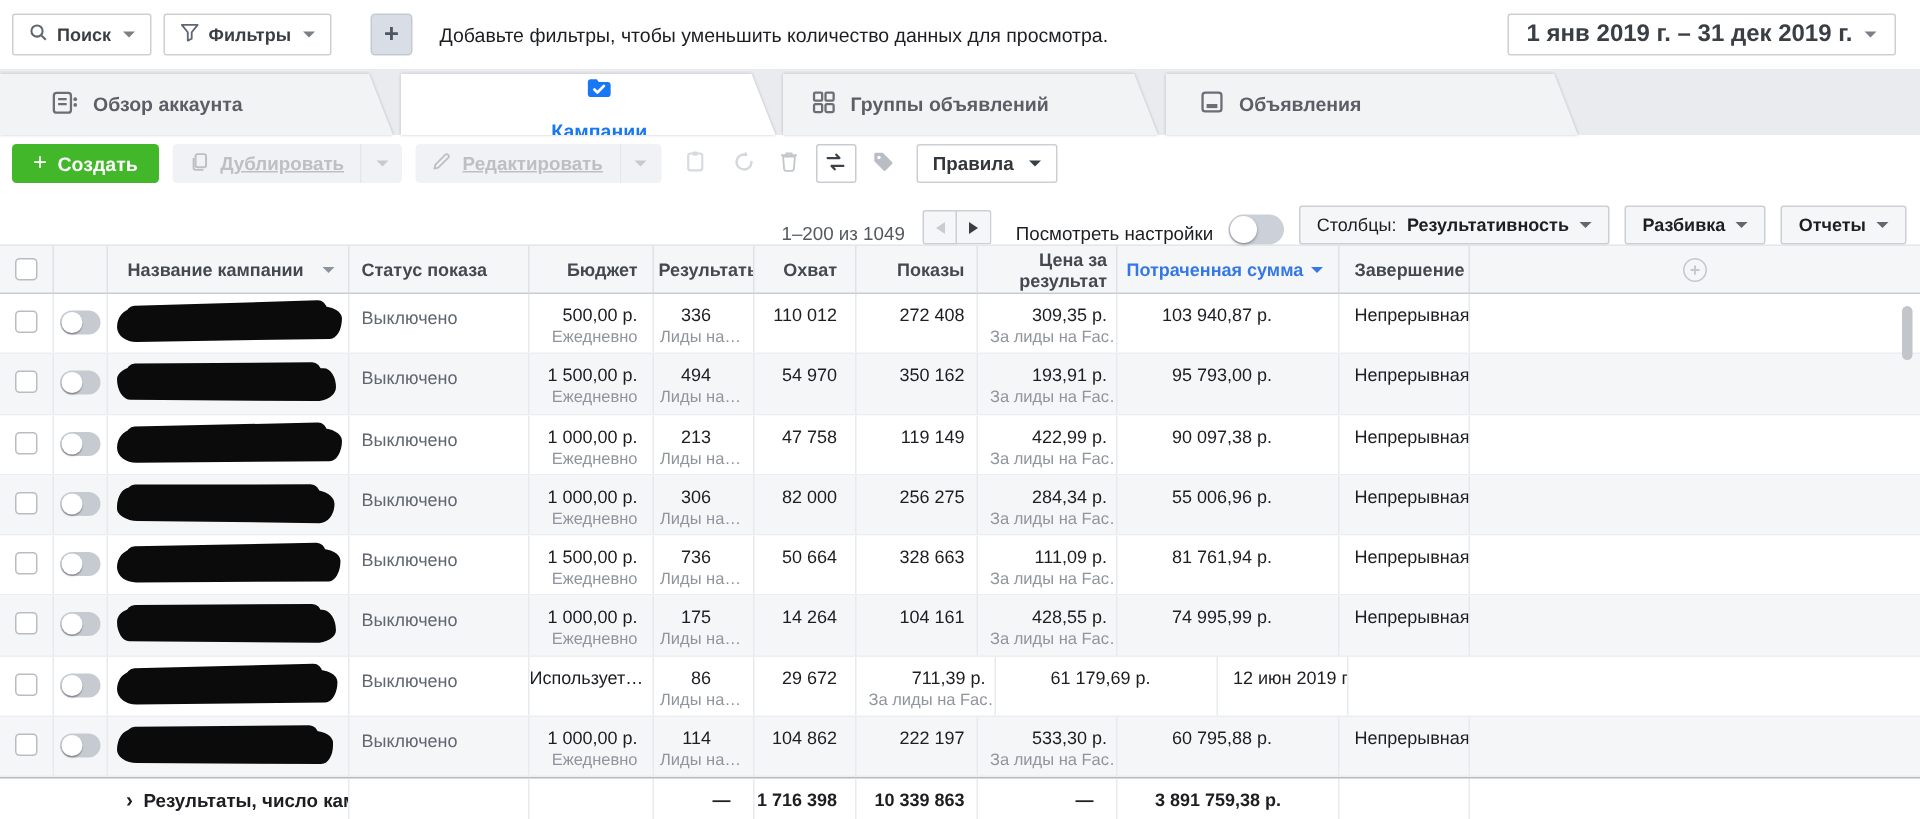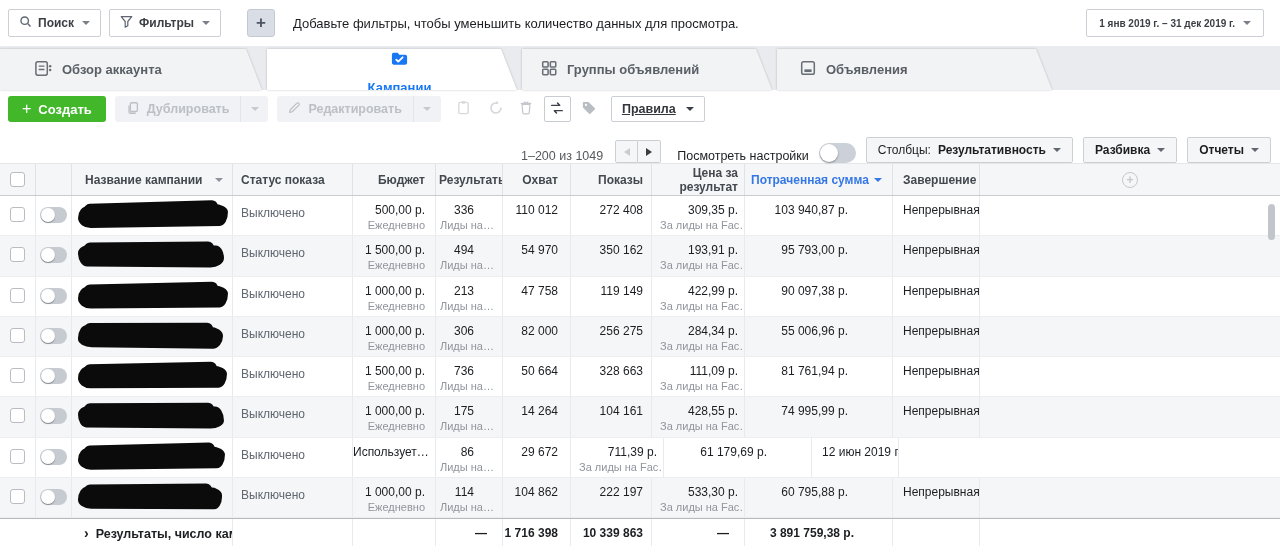--- a/index.html
+++ b/index.html
@@ -14,48 +14,48 @@
         background:#fff; border:1px solid #ccd0d5; border-radius:2px; font-size:12px; color:#33373b; cursor:pointer;}
   .btn svg{ flex:0 0 auto; }
   .caret{ display:inline-block; width:0; height:0; border-left:4px solid transparent;
           border-right:4px solid transparent; border-top:4px solid currentColor; }
   .btn .caret{ color:#7b8087; margin-left:2px;}
   .topbar .btn{ margin-right:8px; font-weight:bold; color:#3a3f45;}
   .plus-filter{ width:28px; height:28px; margin-left:18px; background:#d9dee6; border:1px solid #c4cad4;
      border-radius:3px; display:flex; align-items:center; justify-content:center;
      font-size:17px; color:#4e5666; cursor:pointer; font-weight:bold;}
   .hint{ margin-left:18px; font-size:13px; color:#1c1e21; }
-  .date-btn{ margin-left:auto; margin-right:8px; font-weight:bold; font-size:10px; padding:0 12px; color:#23262a;}
+  .date-btn{ margin-left:auto; margin-right:8px; font-weight:bold; font-size:16px; padding:0 12px; color:#23262a;}
   
   .tabrow{ position:relative; height:44px; background:#e9ebee; }
   .tabwrap{ position:absolute; top:3px; bottom:0;
             filter:drop-shadow(0 0 1px rgba(0,0,0,0.22)); }
   .tab{ height:100%; width:100%; display:flex; align-items:center; gap:9px;
         background:#f2f3f5; color:#5a5f66; font-size:13px; font-weight:bold; cursor:pointer;
         clip-path:polygon(0 0, calc(100% - 16px) 0, 100% 100%, 0 100%); }
   .tabwrap.t0{ left:0;   width:262px; } .tabwrap.t0 .tab{ padding-left:34px; }
   .tabwrap.t1{ left:267px; width:250px; } .tabwrap.t1 .tab{ padding-left:15px;flex-direction:column; }
   .tabwrap.t2{ left:522px; width:250px; } .tabwrap.t2 .tab{ padding-left:18px; }
   .tabwrap.t3{ left:777px; width:275px; } .tabwrap.t3 .tab{ padding-left:22px; }
   .tab.active{ background:#fff; color:#1877f2; }
   .tab svg{ flex:0 0 auto; }
   
   .toolbar{ height:38px; display:flex; align-items:center; padding:0 8px; background:#fff; }
   .btn-create{ height:26px; display:flex; align-items:center; gap:7px; padding:0 14px;
      background:#42b72a; border:none; border-radius:3px; color:#fff; font-weight:bold; font-size:13px; cursor:pointer;}
   .btn-create .plus{ font-size:16px; font-weight:normal; line-height:1;}
   .splitgrp{ display:flex; margin-left:9px; }
   .btn-dis{ height:26px; display:flex; align-items:center; gap:7px; padding:0 11px;
-     background:#f0f2f5; border:none; border-radius:3px 0 0 3px; color:#bcc0c4; font-weight:bold; font-size:12.5px;}
+     background:#f0f2f5; border:none; border-radius:3px 0 0 3px; color:#bcc0c4; font-weight:bold; font-size:12.5px;text-decoration:underline;}
   .btn-dis-caret{ height:26px; width:28px; display:flex; align-items:center; justify-content:center;
      background:#f0f2f5; border:none; border-left:1px solid #e2e5e9; border-radius:0 3px 3px 0; color:#c6cacf;}
   .iconbtn{ width:27px; height:26px; display:flex; align-items:center; justify-content:center;
      background:#fff; border:1px solid transparent; border-radius:2px; cursor:pointer;}
   .iconbtn.boxed{ border-color:#c8ccd1; }
-  .btn-rules{ margin-left:9px; height:26px; font-weight:bold; font-size:12.5px; gap:8px; color:#33373b;text-decoration:underline;}
+  .btn-rules{ margin-left:9px; height:26px; font-weight:bold; font-size:12.5px; gap:8px; color:#33373b;}
   
   .controls{ height:35px; display:flex; align-items:flex-end; justify-content:flex-end;
              padding:0 9px; gap:10px; background:#fff; }
   .pageinfo{ font-size:12.5px; color:#565a5f; }
   .pager{ display:flex; margin-left:2px;}
   .pg{ width:23px; height:23px; display:flex; align-items:center; justify-content:center;
        background:#f5f6f7; border:1px solid #ccd0d5; cursor:pointer;}
   .pg.prev{ border-radius:2px 0 0 2px; color:#c8ccd1;}
   .pg.next{ border-left:none; border-radius:0 2px 2px 0; color:#3a3d41;}
   .tri-l{ width:0;height:0;border-top:4px solid transparent;border-bottom:4px solid transparent;border-right:6px solid currentColor;}

